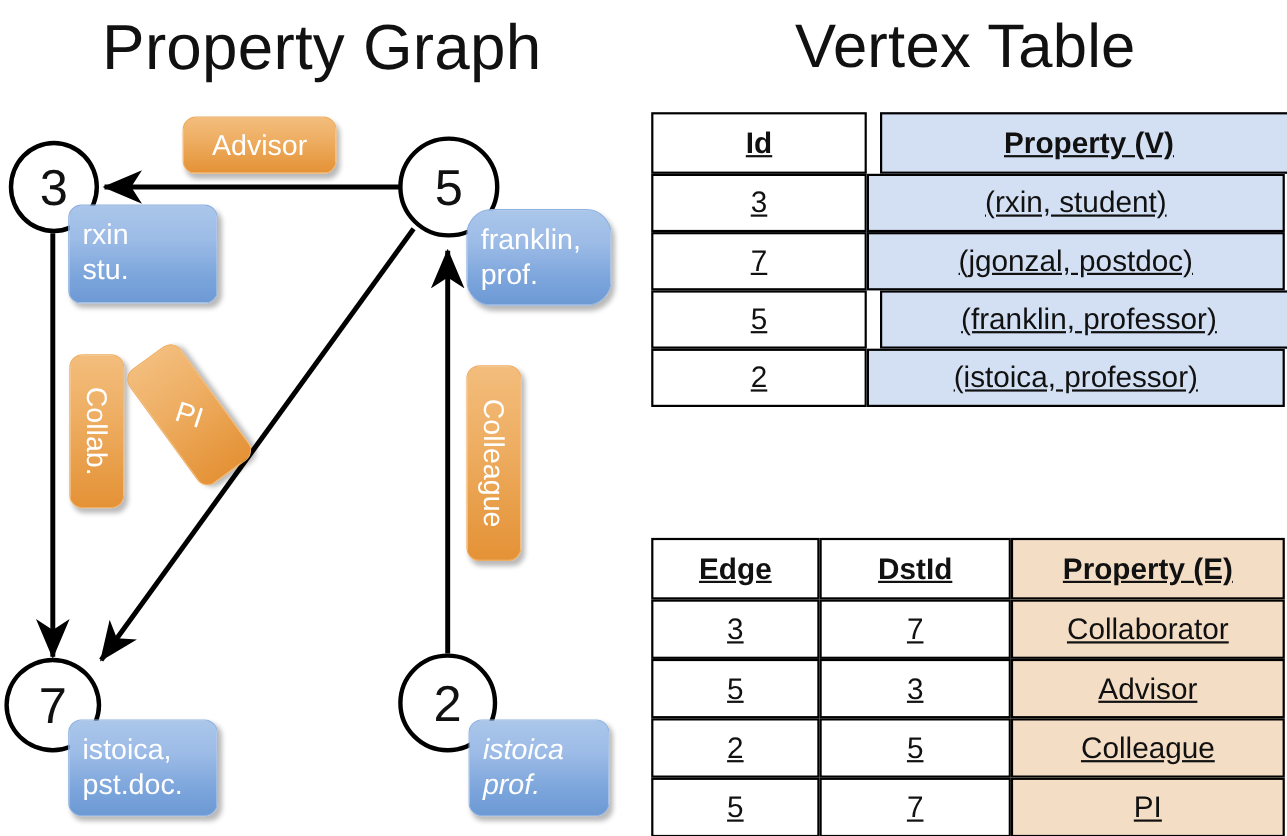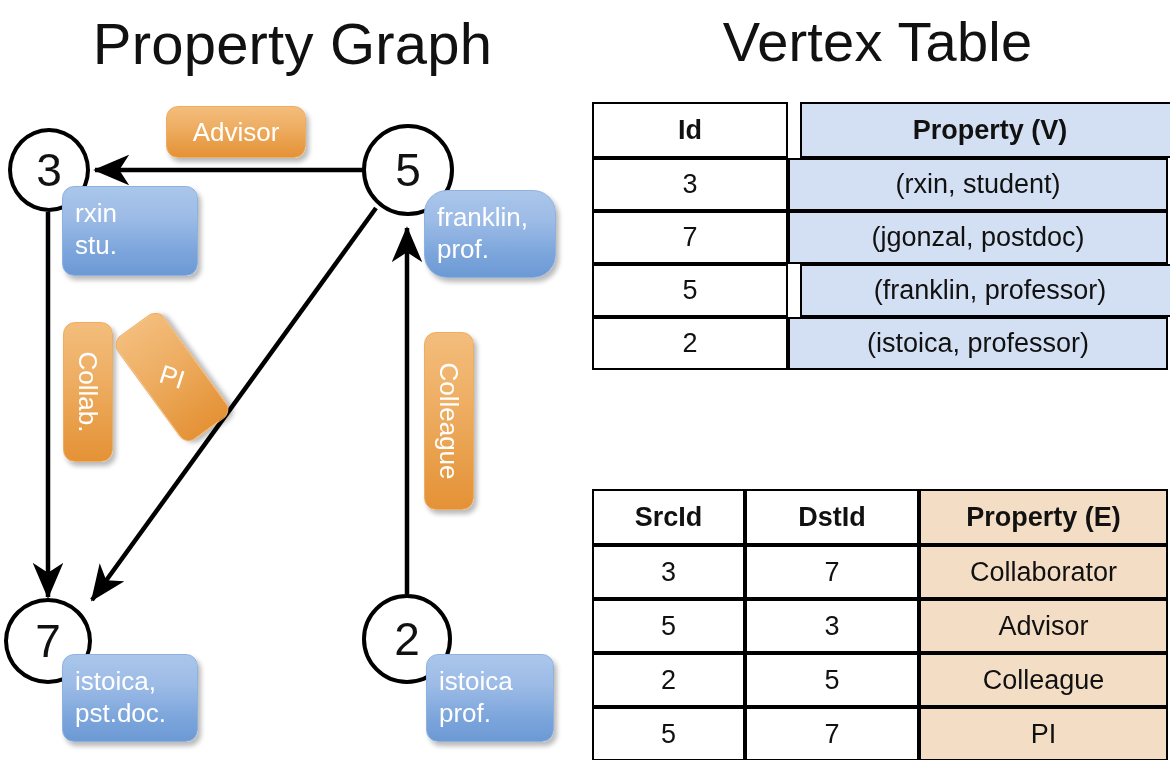--- a/index.html
+++ b/index.html
@@ -96,21 +96,21 @@
   .tbl .cell{
     position:absolute;
     box-sizing:border-box;
     display:flex;align-items:center;justify-content:center;
     color:#111;
     font-size:27px;
     font-weight:300;
     white-space:nowrap;
   }
   .cell.hdr{font-weight:700;font-size:27px;}
-  .cell.bordered{border:2px solid #000;}
+  .cell.bordered{border:2px solid #000;text-decoration:underline;}
   .cell.fill-blue{background:#d3dff2;border:1px solid #b9c9e4;}
   .cell.fill-peach{background:#f4ddc5;border:1px solid #e6caa9;}
 </style>
 </head>
 <body>
 
 <div id="stage">
 
   <div class="title" id="title-property-graph">Property Graph</div>
 
@@ -159,21 +159,21 @@
     <div class="callout blue" style="left:424px;top:190px;width:132px;height:88px;border-radius:23px;">
       <span class="ln">franklin,</span>
       <span class="ln">prof.</span>
     </div>
 
     <div class="callout blue" style="left:62px;top:654px;width:136px;height:88px;">
       <span class="ln">istoica,</span>
       <span class="ln">pst.doc.</span>
     </div>
 
-    <div class="callout blue" style="left:426px;top:654px;width:128px;height:88px;">
+    <div class="callout blue" style="left:426px;top:654px;width:128px;height:88px;font-style:italic;">
       <span class="ln">istoica</span>
       <span class="ln">prof.</span>
     </div>
 
     <div class="callout orange" style="left:166px;top:106px;width:140px;height:52px;display:flex;align-items:center;justify-content:center;">
       <span>Advisor</span>
     </div>
 
     <div class="callout orange vlabel" style="left:63px;top:322px;width:50px;height:140px;">
       <span>Collab.</span>
@@ -202,21 +202,21 @@
 
     <div class="cell bordered" style="left:0px;top:162px;width:196px;height:53px;">5</div>
     <div class="cell bordered fill-blue" style="left:208px;top:162px;width:380px;height:53px;border:2px solid #000000;">(franklin, professor)</div>
 
     <div class="cell bordered" style="left:0px;top:215px;width:196px;height:53px;">2</div>
     <div class="cell bordered fill-blue" style="left:196px;top:215px;width:380px;height:53px;border:2px solid #000;">(istoica, professor)</div>
   </div>
 
   <div class="tbl" id="edge-table" style="left:592px;top:489px;width:576px;height:271px;">
 
-    <div class="cell hdr bordered" style="left:0px;top:0px;width:153px;height:56px;">SrcId</div>
+    <div class="cell hdr bordered" style="left:0px;top:0px;width:153px;height:56px;">Edge</div>
     <div class="cell hdr bordered" style="left:153px;top:0px;width:174px;height:56px;">DstId</div>
     <div class="cell hdr bordered fill-peach" style="left:327px;top:0px;width:249px;height:56px;border:2px solid #000;">Property (E)</div>
 
     <div class="cell bordered" style="left:0px;top:56px;width:153px;height:54px;">3</div>
     <div class="cell bordered" style="left:153px;top:56px;width:174px;height:54px;">7</div>
     <div class="cell bordered fill-peach" style="left:327px;top:56px;width:249px;height:54px;border:2px solid #000;">Collaborator</div>
 
     <div class="cell bordered" style="left:0px;top:110px;width:153px;height:54px;">5</div>
     <div class="cell bordered" style="left:153px;top:110px;width:174px;height:54px;">3</div>
     <div class="cell bordered fill-peach" style="left:327px;top:110px;width:249px;height:54px;border:2px solid #000;">Advisor</div>

